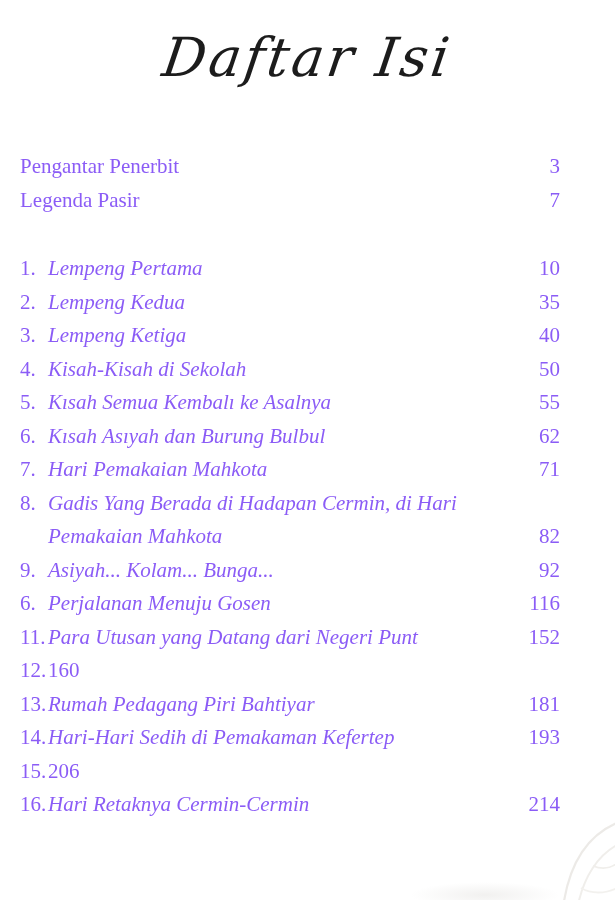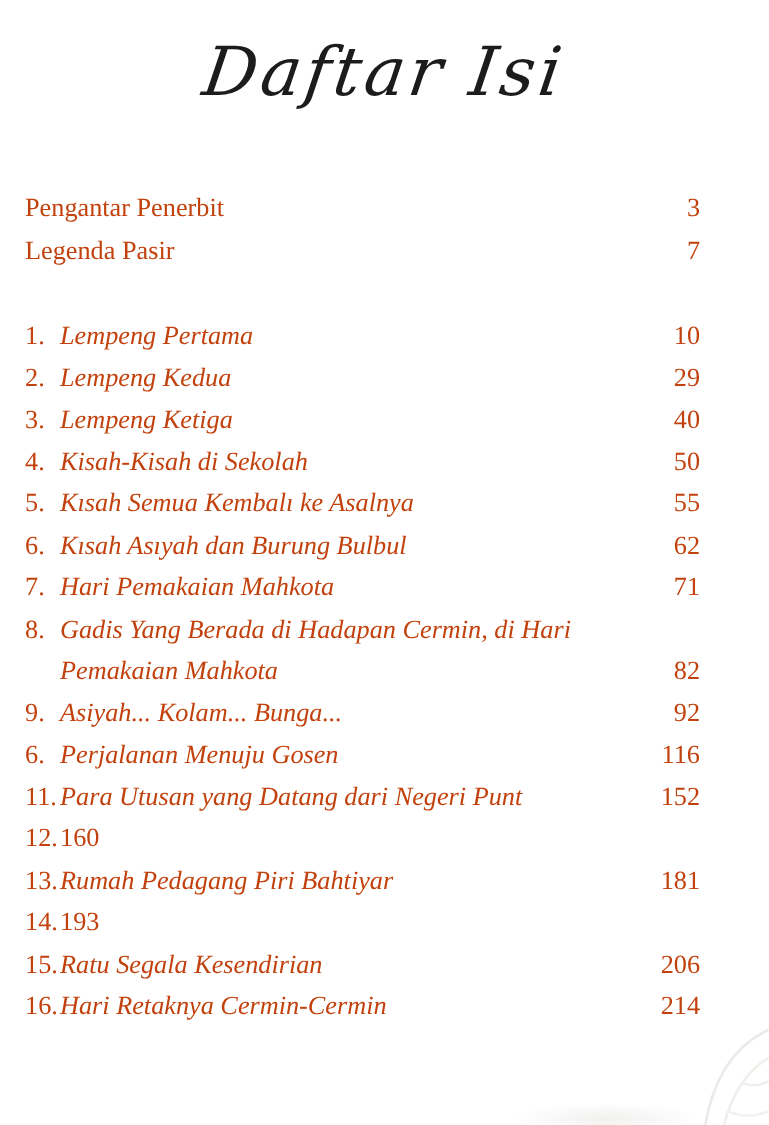--- a/index.html
+++ b/index.html
@@ -26,21 +26,21 @@
     font-style: italic;
     font-weight: 400;
     font-size: 54px;
     letter-spacing: 3px;
     color: #1c1c1c;
     transform: skewX(-8deg);
   }
   .toc {
     padding: 0 55px 0 20px;
     font-size: 21px;
-    color: #c2410c;
+    color: #8b5cf6;
   }
   .front-matter {
     margin-top: 60px;
   }
   .fm-row {
     display: flex;
     justify-content: space-between;
     align-items: baseline;
     height: 34px;
     line-height: 34px;
@@ -116,21 +116,21 @@
             <div class="ch-line">Lempeng Pertama</div>
           </span>
     <span class="ch-page">10</span>
   </div>
 
   <div class="ch-row">
     <span class="ch-no">2.</span>
     <span class="ch-title">
             <div class="ch-line">Lempeng Kedua</div>
           </span>
-    <span class="ch-page">29</span>
+    <span class="ch-page">35</span>
   </div>
 
   <div class="ch-row">
     <span class="ch-no">3.</span>
     <span class="ch-title">
             <div class="ch-line">Lempeng Ketiga</div>
           </span>
     <span class="ch-page">40</span>
   </div>
 
@@ -207,28 +207,28 @@
   <div class="ch-row">
     <span class="ch-no">13.</span>
     <span class="ch-title">
             <div class="ch-line">Rumah Pedagang Piri Bahtiyar</div>
           </span>
     <span class="ch-page">181</span>
   </div>
 
   <div class="ch-row">
     <span class="ch-no">14.</span>
+    <span class="ch-title">
+            <div class="ch-line">Hari-Hari Sedih di Pemakaman Kefertep</div>
+          </span>
     <span class="ch-page">193</span>
   </div>
 
   <div class="ch-row">
     <span class="ch-no">15.</span>
-    <span class="ch-title">
-            <div class="ch-line">Ratu Segala Kesendirian</div>
-          </span>
     <span class="ch-page">206</span>
   </div>
 
   <div class="ch-row">
     <span class="ch-no">16.</span>
     <span class="ch-title">
             <div class="ch-line">Hari Retaknya Cermin-Cermin</div>
           </span>
     <span class="ch-page">214</span>
   </div>

